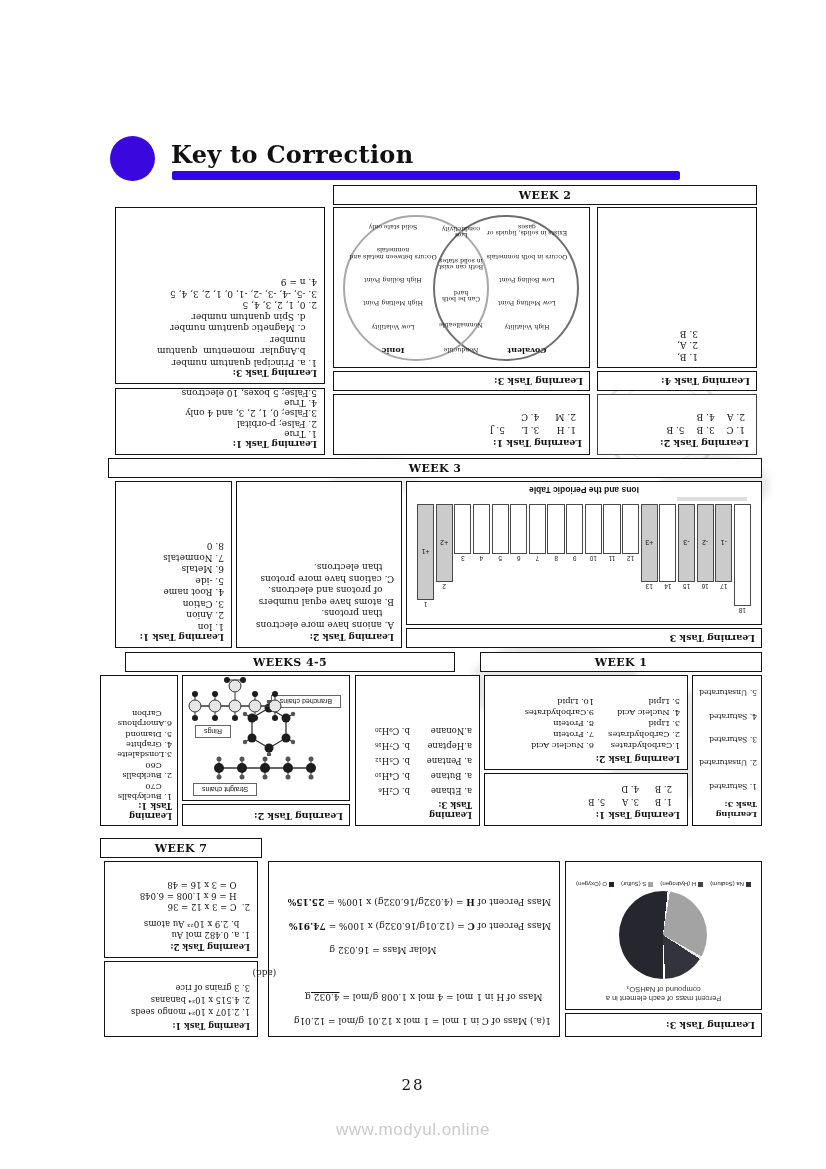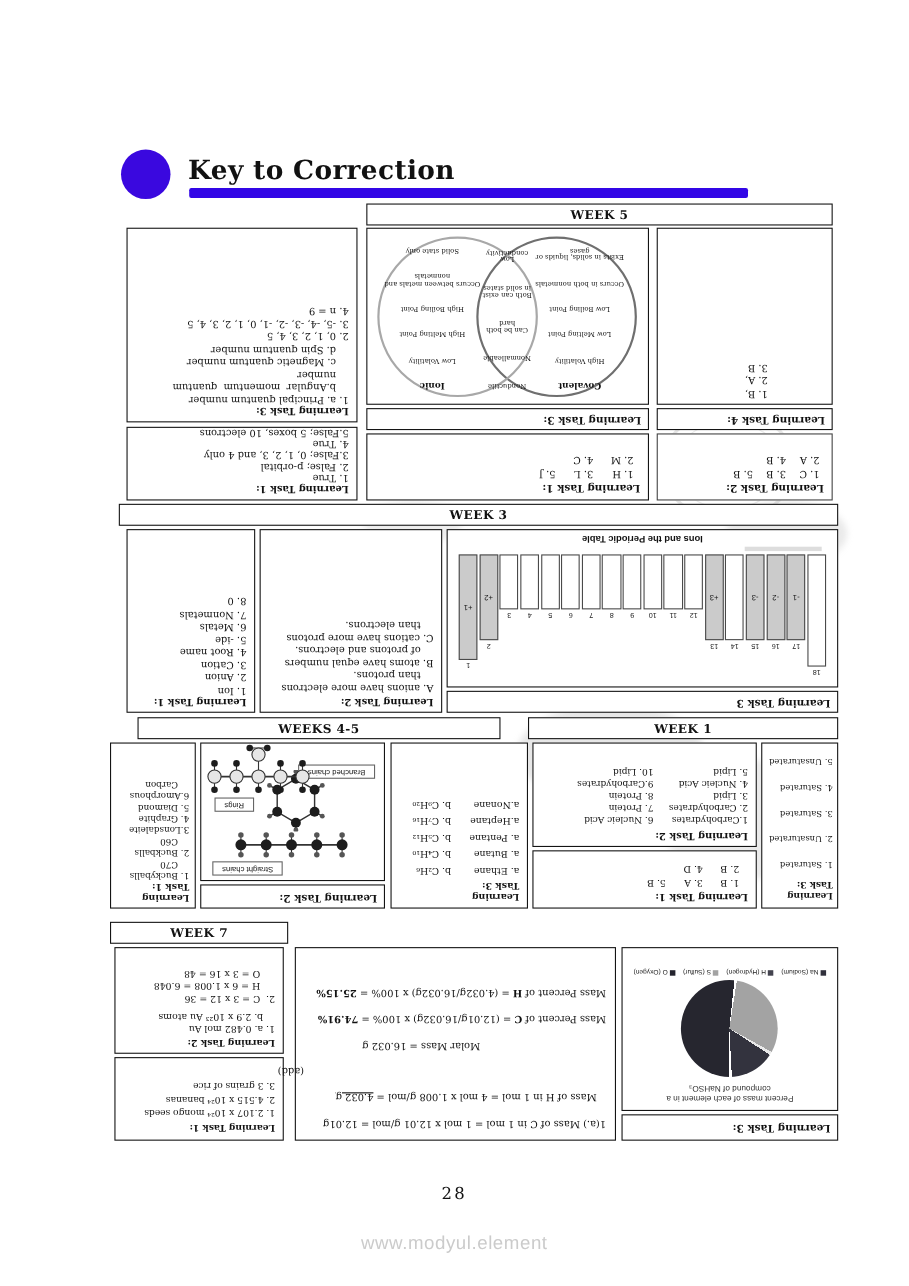--- a/index.html
+++ b/index.html
@@ -94,21 +94,21 @@
 
       <div class="ln" style="line-height:1.15;">1. True</div>
           <div class="ln" style="line-height:1.15;">2. False; p-orbital</div>
           <div class="ln" style="line-height:1.15;">3.False; 0, 1, 2, 3, and 4 only</div>
           <div class="ln" style="line-height:1.15;">4. True</div>
           <div class="ln" style="line-height:1.15;">5.False; 5 boxes, 10 electrons</div>
         </div>
     </div>
   </div>
 
-  <div class="whdr" style="left:333px;top:185px;width:424px;height:20px;">WEEK 5</div>
+  <div class="whdr" style="left:333px;top:185px;width:424px;height:20px;">WEEK 2</div>
   <div class="box" style="left:333px;top:207px;width:257px;height:161px;">
     <div class="flip" style="position:relative;">
       <div class="circle" style="left:10px;top:6px;width:146px;height:146px;border:2px solid #6f6f6f;"></div>
       <div class="circle" style="left:100px;top:6px;width:146px;height:146px;border:2px solid #a8a8a8;"></div>
       <div class="vregion" style="left:18px;top:12px;width:88px;height:132px;">
         <span class="vlabel">Covalent</span>
         <span style="display:contents;">
           
         <span>High Volatility</span><span>Low Melting Point</span><span>Low Boiling Point</span><span>Occurs in both nonmetals</span><span>Exists in solids, liquids or gases</span></span>
       </div>
@@ -600,14 +600,14 @@
 
           <span><span class="sw" style="background: rgb(35, 35, 45);"></span><span>O (Oxygen)</span></span>
         </div>
     </div>
   </div>
   <div class="box" style="left:565px;top:1013px;width:197px;height:24px;">
     <div class="flip strip-t" style="padding-top:5px;">Learning Task 3:</div>
   </div>
 
   <div class="pageno">28</div>
-  <div class="watermark">www.modyul.element</div>
+  <div class="watermark">www.modyul.online</div>
 </div>
 
 </body></html>

